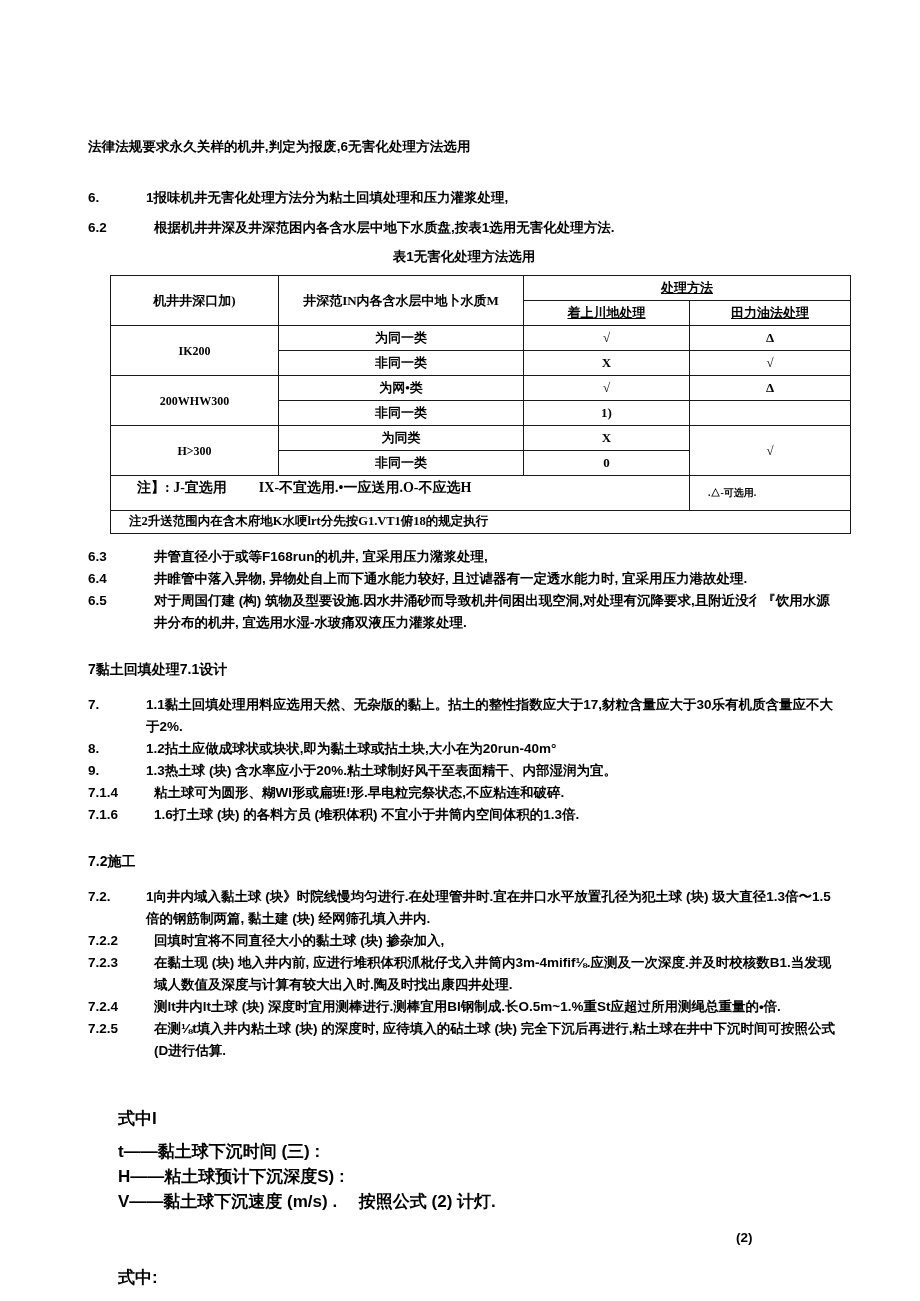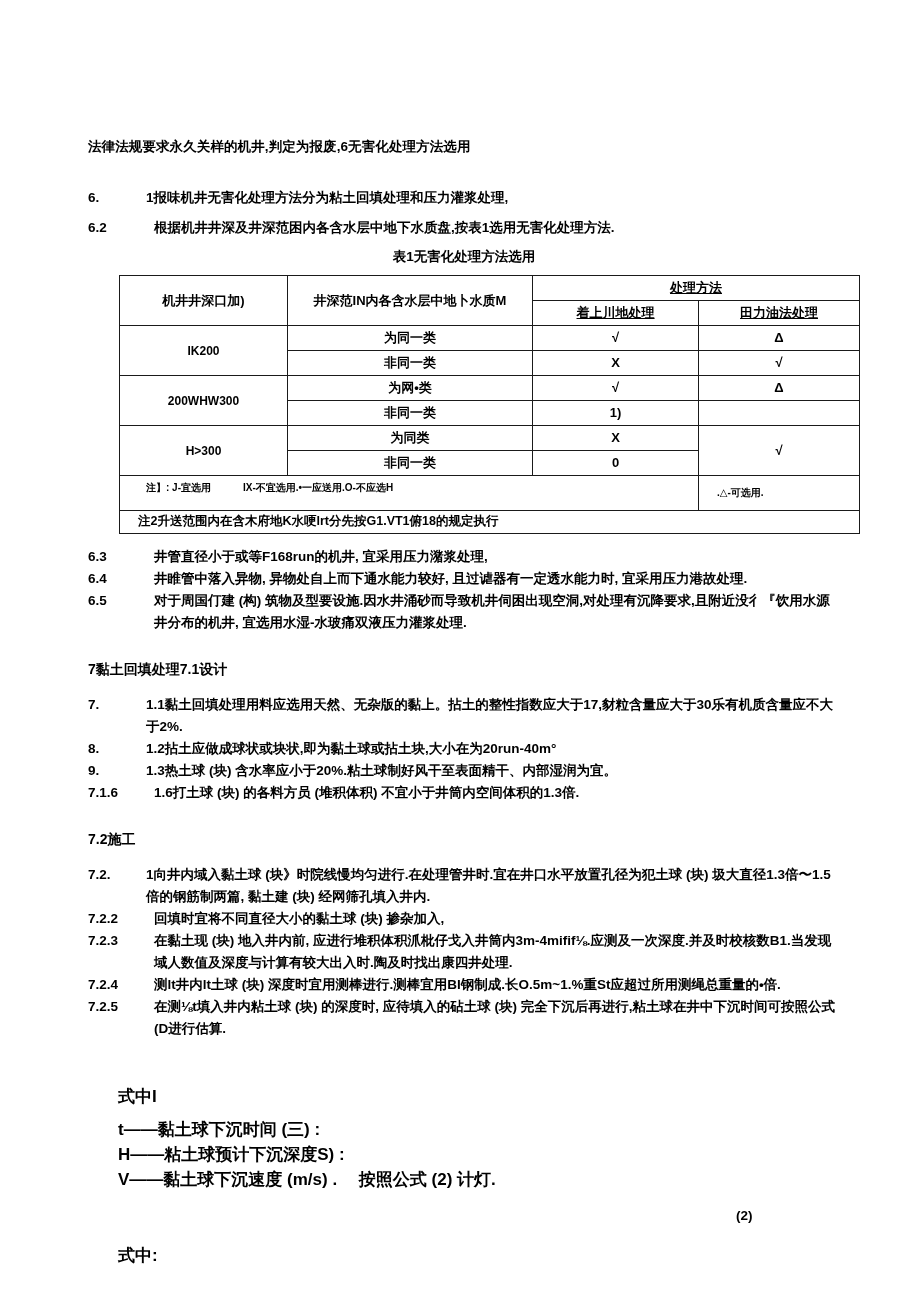--- a/index.html
+++ b/index.html
@@ -77,41 +77,42 @@
     text-align: center;
     font-size: 13.5px;
     font-weight: bold;
     line-height: 20px;
   }
 
   
   table.t1 {
     border-collapse: collapse;
     width: 740px;
-    margin-left: 31px;
+    margin-left: 22px;
     table-layout: fixed;
     font-size: 13px;
     font-weight: bold;
+    font-family: Liberation Serif, serif;
   }
   table.t1 td, table.t1 th {
     border: 1px solid #1a1a1a;
     padding: 2px 3px;
     text-align: center;
     vertical-align: middle;
     font-weight: bold;
     font-size: 13px;
     line-height: 16px;
     height: 20px;
   }
   table.t1 td.hdr-left { font-size: 13px; }
   table.t1 td.rowhdr { font-size: 12px; }
   table.t1 td.note {
     text-align: left;
     padding: 2px 4px 13px 26px;
-    font-size: 10px;
+    font-size: 14px;
     line-height: 19px;
     height: auto;
   }
   table.t1 td.note2 {
     text-align: left;
     padding: 1px 4px 2px 18px;
     font-size: 12.5px;
     line-height: 19px;
     height: auto;
   }
@@ -253,20 +254,24 @@
     </div>
     <div class="clause">
       <span class="num">8.</span>
       <span class="body"><span>1.2</span><span>拈土应做成球状或块状,即为黏土球或拈土块,大小在为20run-40m°</span></span>
     </div>
     <div class="clause">
       <span class="num">9.</span>
       <span class="body"><span>1.3</span><span>热土球 (块) 含水率应小于20%.粘土球制好风干至表面精干、内部湿润为宜。</span></span>
     </div>
     <div class="clause">
+      <span class="num wide">7.1.4</span>
+      <span class="body">粘土球可为圆形、糊WI形或扁班!形.早电粒完祭状态,不应粘连和破碎.</span>
+    </div>
+    <div class="clause">
       <span class="num wide">7.1.6</span>
       <span class="body"><span>1.6</span><span>打土球 (块) 的各料方员 (堆积体积) 不宜小于井筒内空间体积的1.3倍.</span></span>
     </div>
 
     <div class="gap-24"></div>
 
     <div class="sec-title">7.2施工</div>
 
     <div class="gap-14"></div>
 

